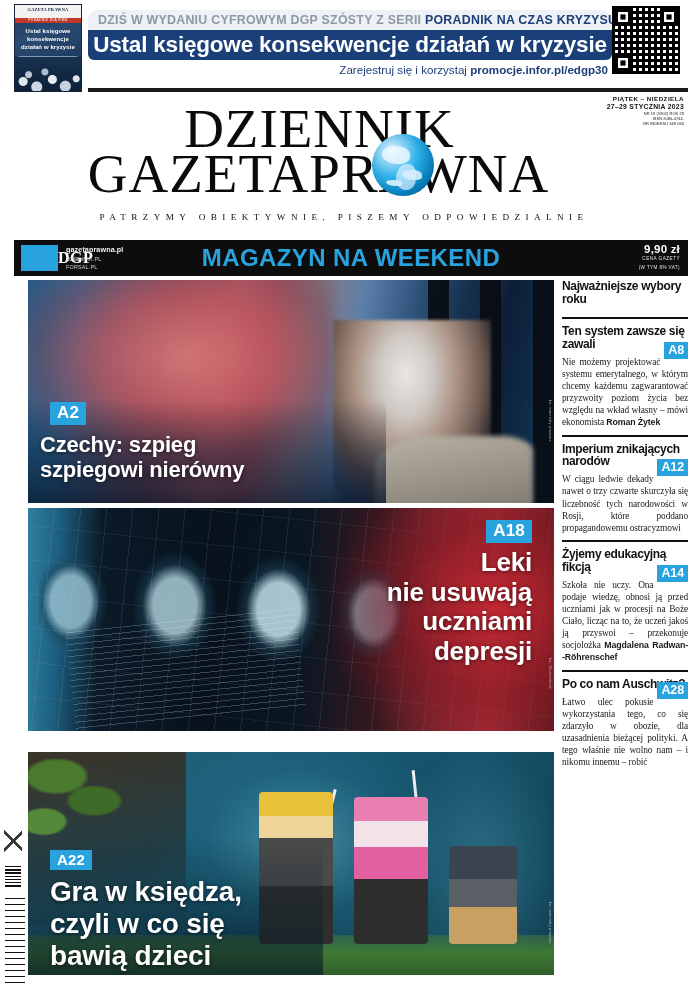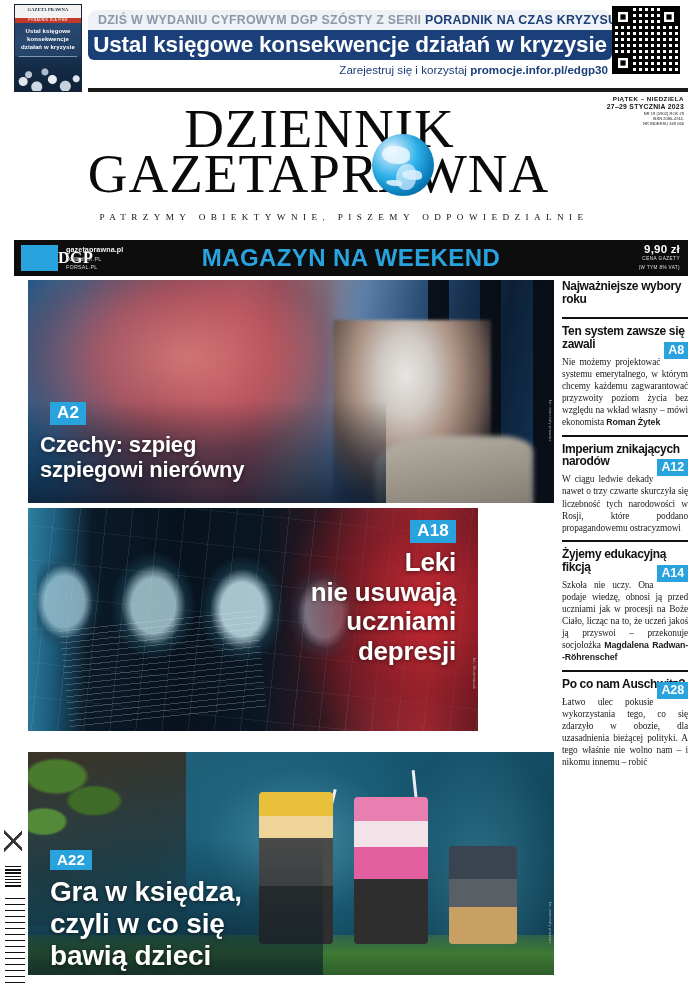--- a/index.html
+++ b/index.html
@@ -231,21 +231,21 @@
   }
   #photo1 .scrim {
     position:absolute; left:0; bottom:0; width:68%; height:46%;
     background: linear-gradient(0deg, rgba(6,20,40,.78) 0%, rgba(6,20,40,.38) 55%, transparent 100%);
   }
   #photo1 .ph-tag { left: 22px; top: 122px; }
   #photo1 .ph-head { left: 12px; top: 152px; font-size: 22px; }
   #photo1 .ph-credit { right: 2px; top: 120px; }
 
   
-  #photo2 { left: 28px; top: 508px; width: 450px; height: 223px;
+  #photo2 { left: 28px; top: 508px; width: 526px; height: 223px;
     background:
       linear-gradient(92deg, #2f7f9e 0%, #1d5f80 6%, #0b1a28 14%, #07121d 34%,
                       #0a1622 52%, #351820 66%, #7e2630 78%, #a32d36 88%, #5d1a22 100%);
     padding-left: 16px;
   }
   #photo2 .scans {
     position:absolute; left:2%; top:6%; width:76%; height:86%;
     background:
       radial-gradient(ellipse 52px 68px at 8% 42%, rgba(150,190,205,.85) 0 38%, rgba(30,70,90,.5) 55%, transparent 72%),
       radial-gradient(ellipse 60px 76px at 34% 44%, rgba(170,205,215,.85) 0 36%, rgba(30,70,90,.5) 54%, transparent 72%),

